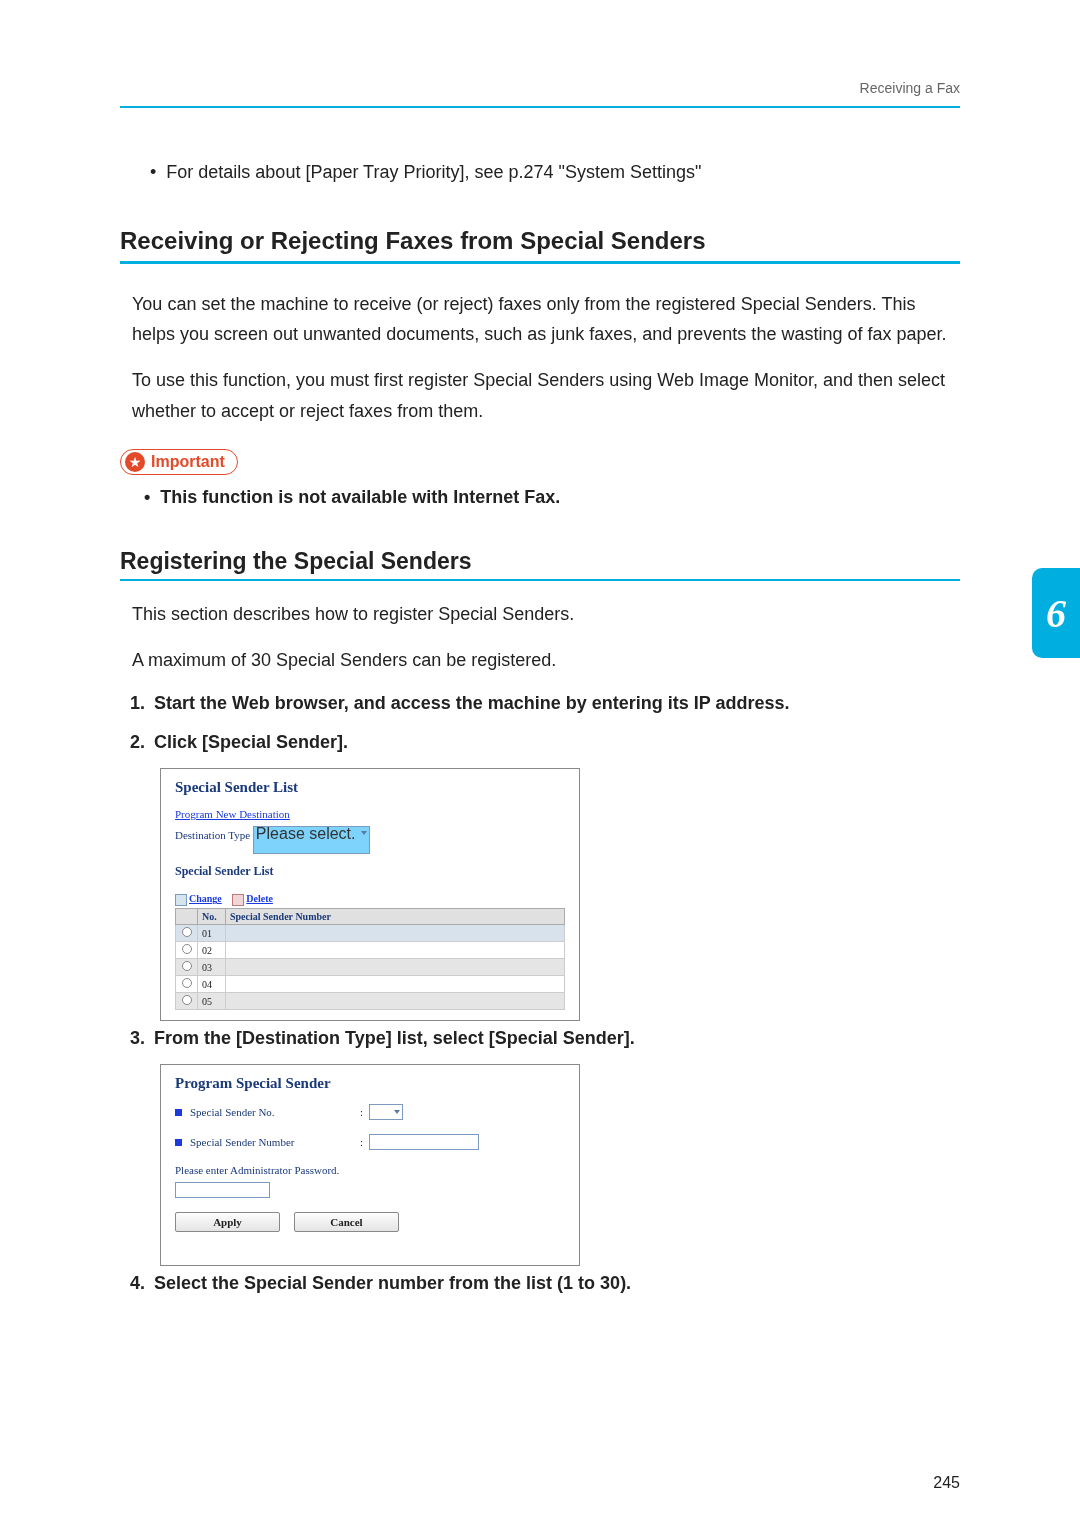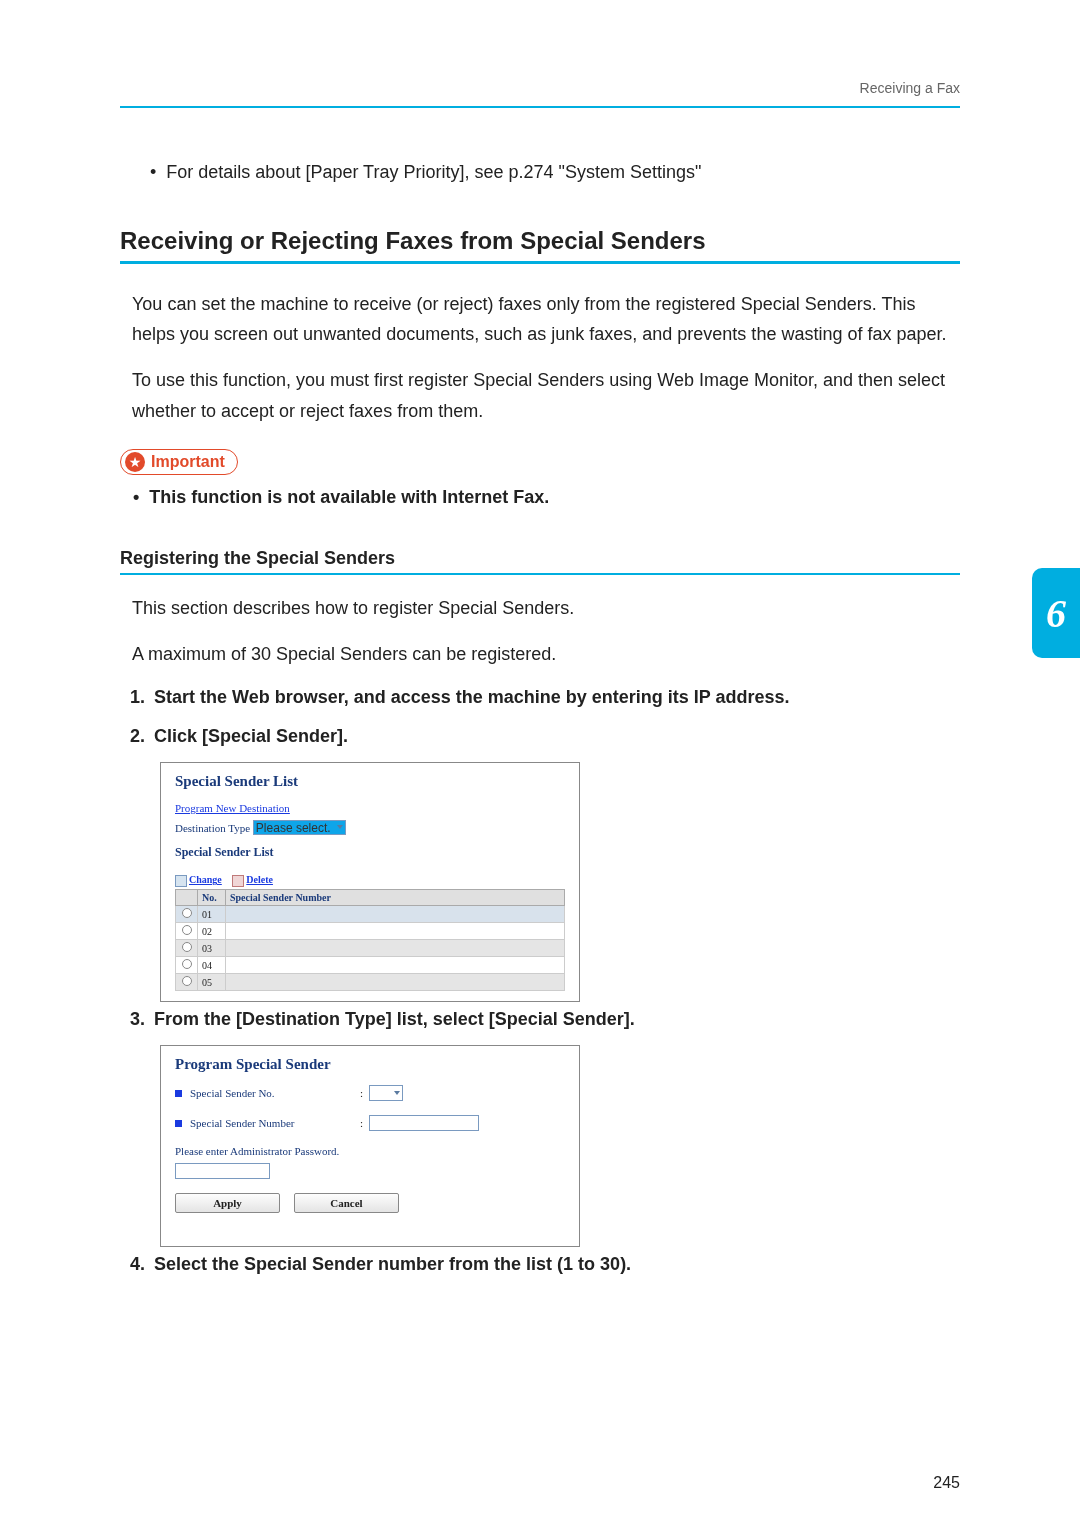--- a/index.html
+++ b/index.html
@@ -64,25 +64,25 @@
     margin-right: 6px;
   }
   .important-text {
     color: #e24a2a;
     font-weight: bold;
     font-size: 16px;
   }
   .important-bullet {
     font-size: 18px;
     font-weight: bold;
-    margin-left: 13px;
+    margin-left: 24px;
     margin-bottom: 40px;
   }
   .subsection-title {
-    font-size: 18px;
+    font-size: 23px;
     font-weight: bold;
     padding-bottom: 4px;
     border-bottom: 2px solid #00aee0;
     margin-bottom: 18px;
   }
   .step {
     font-size: 18px;
     font-weight: bold;
     margin-left: 10px;
     margin-bottom: 12px;
@@ -115,26 +115,26 @@
     text-decoration: underline;
     display: block;
     margin-bottom: 6px;
   }
   .ss-label {
     font-size: 11px;
     color: #1a3a7a;
     margin-bottom: 10px;
   }
   .ss-select {
-    font-size: 12px;
+    font-size: 16px;
     font-family: Arial, sans-serif;
     border: 1px solid #7a9ac0;
-    background: #0ea5e9;
+    background: #7dd3fc;
     padding: 0 14px 0 2px;
-    height: 15px;
+    height: 28px;
     line-height: 14px;
     display: inline-block;
     position: relative;
     color: #333;
   }
   .ss-select::after {
     content: "";
     position: absolute;
     right: 2px;
     top: 4px;

